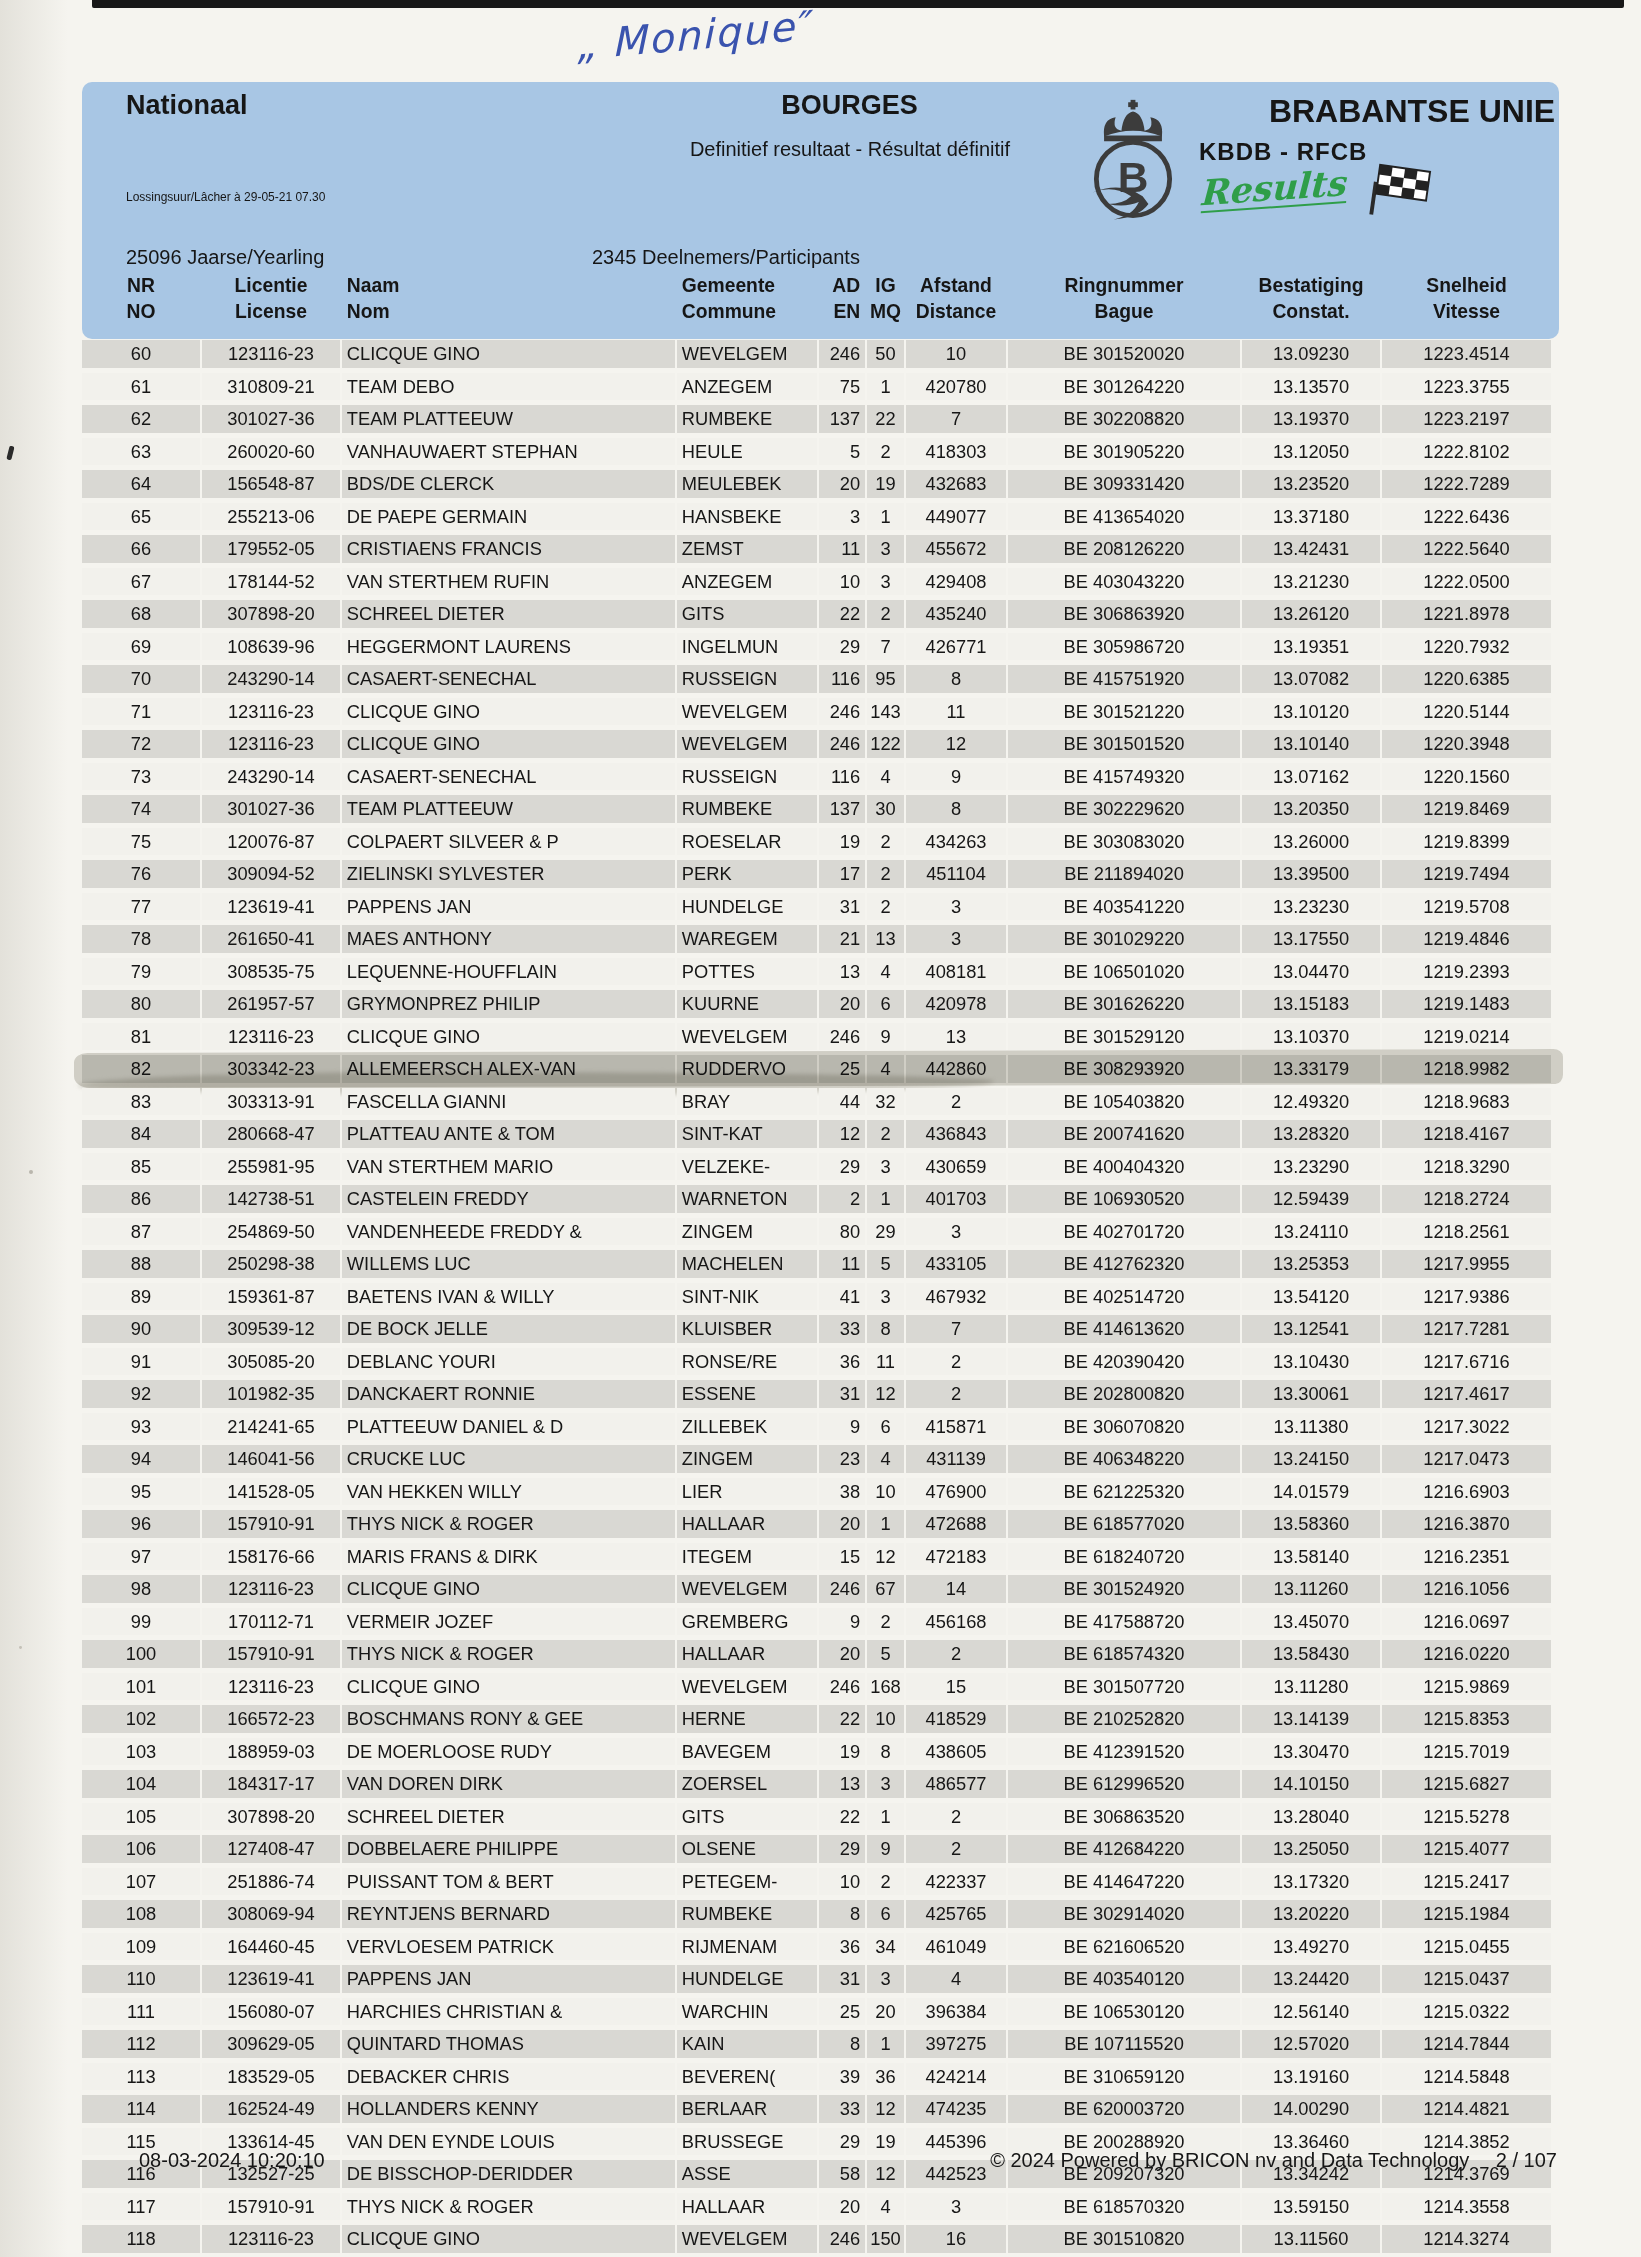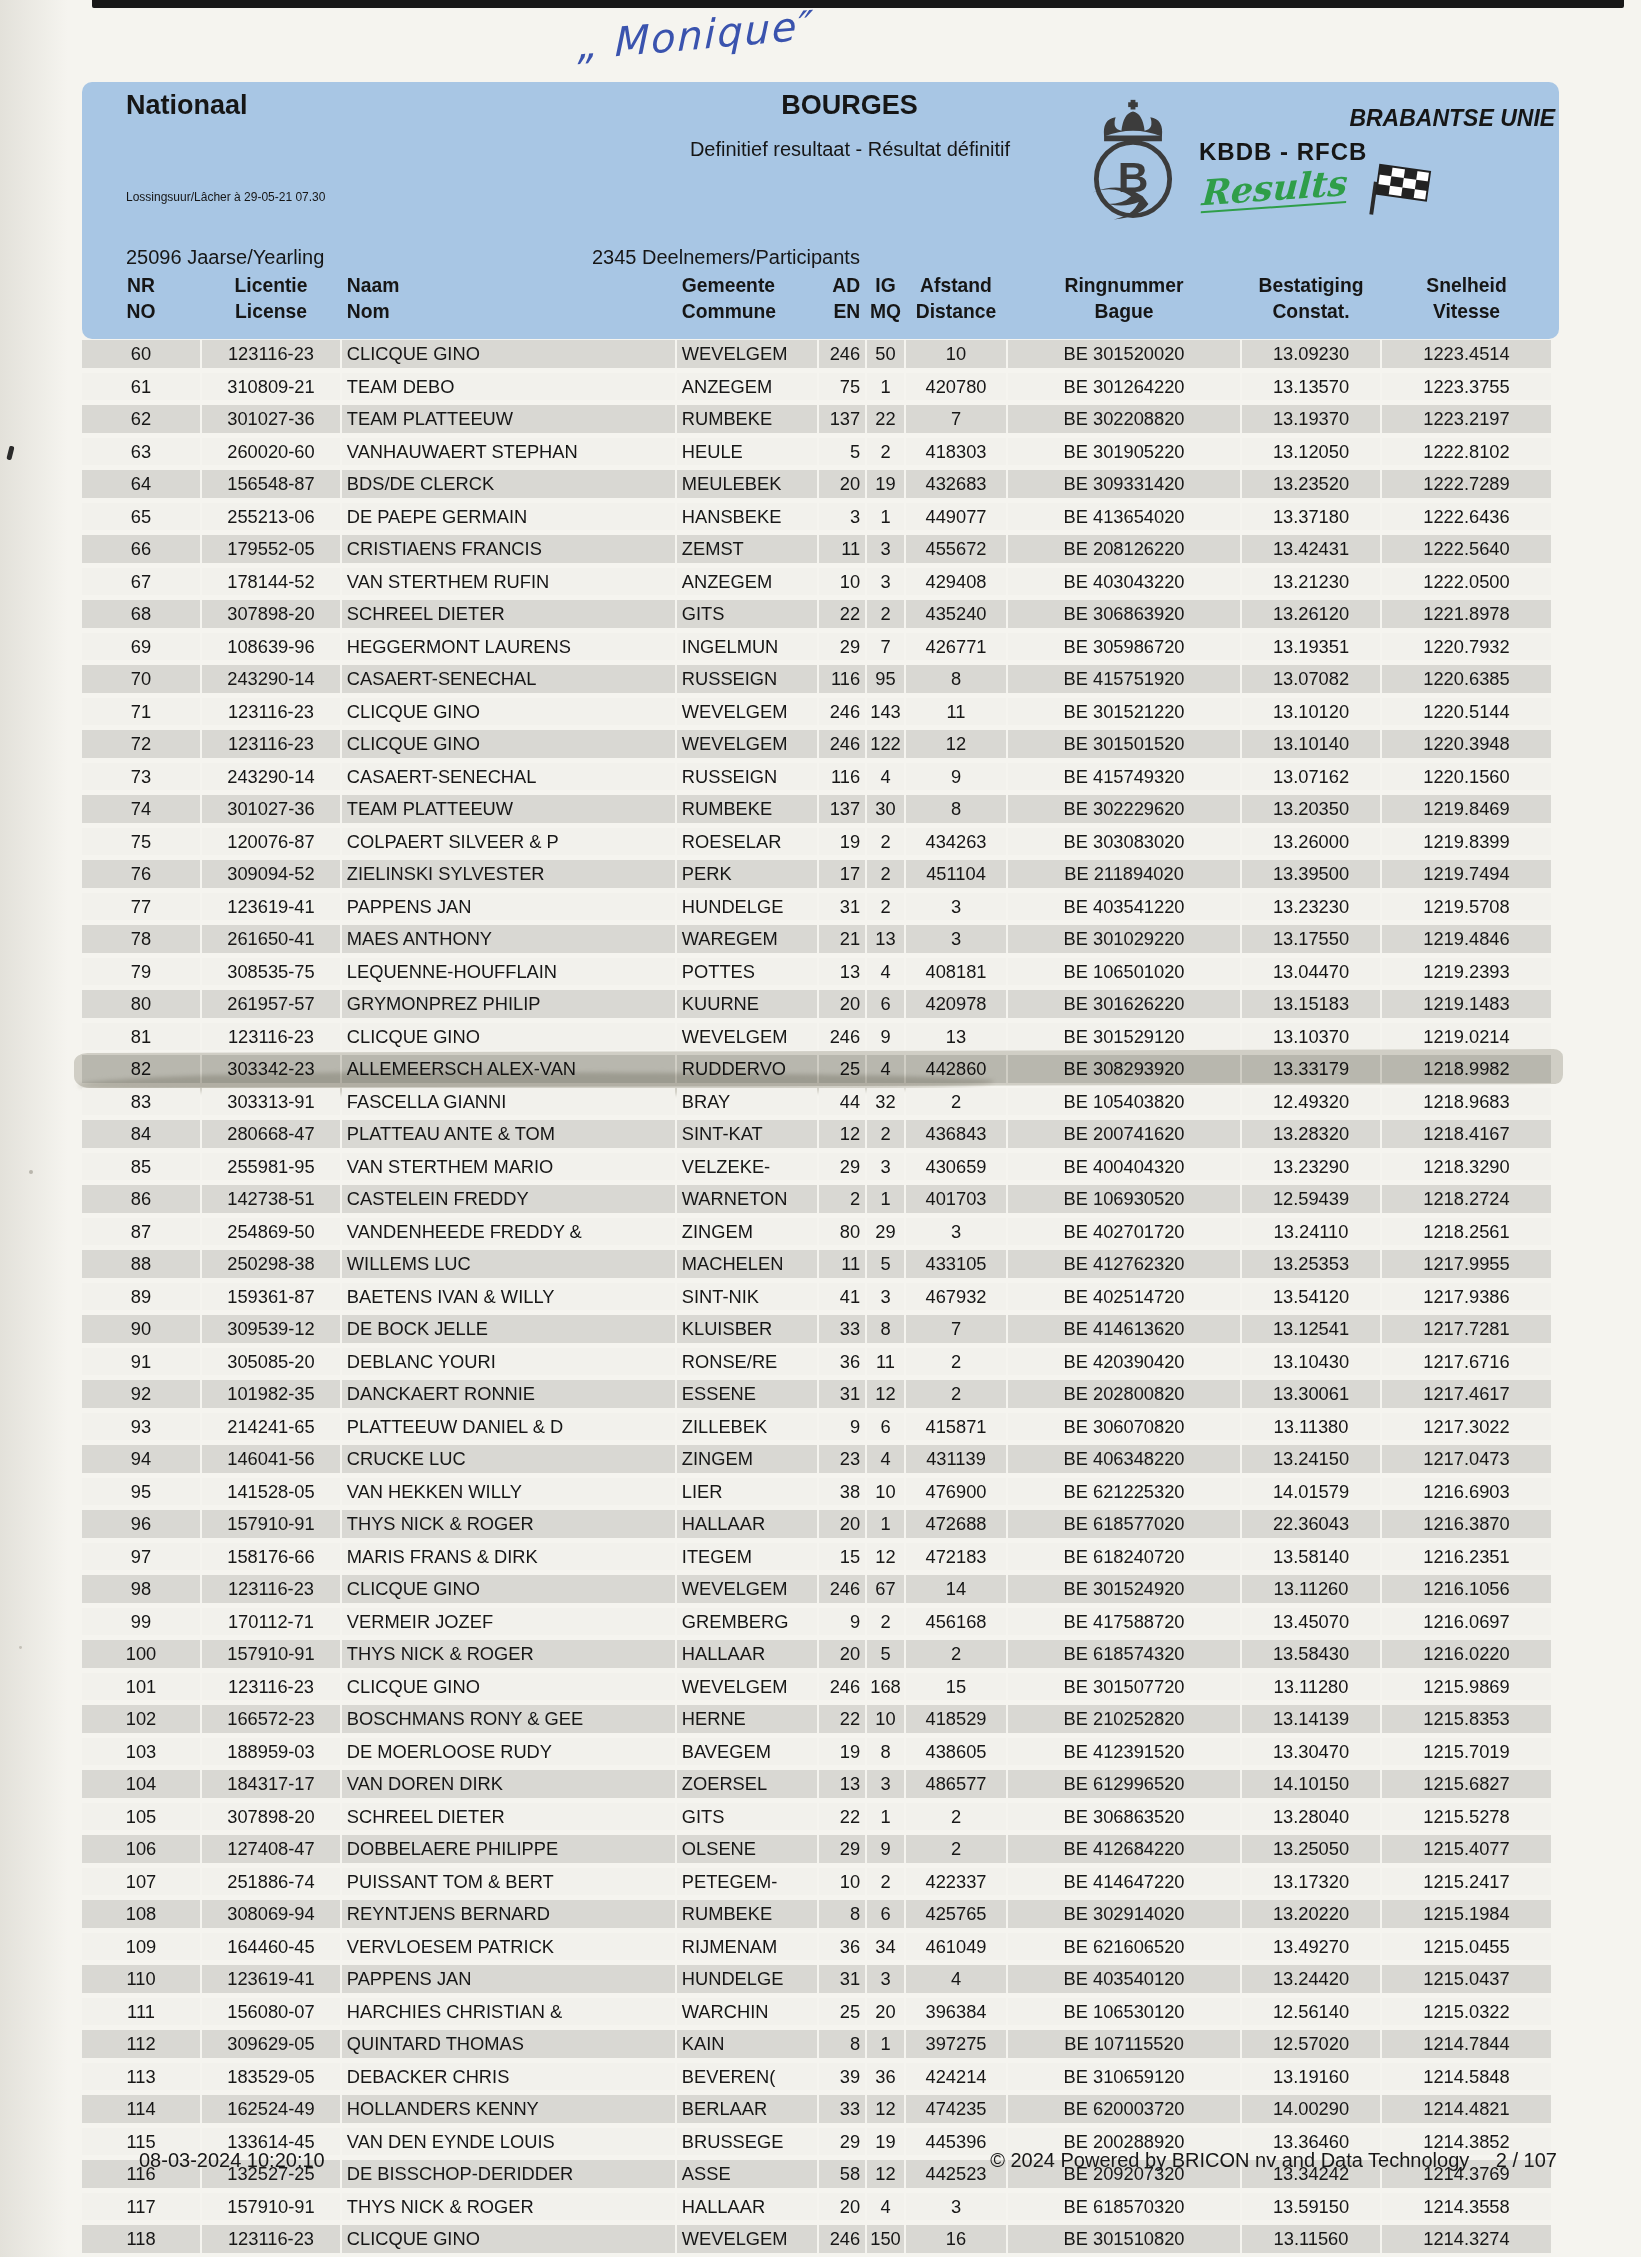--- a/index.html
+++ b/index.html
@@ -23,21 +23,21 @@
     font-family:"DejaVu Sans", sans-serif;
     font-style:italic;font-size:40px;color:#3a53ae;
     transform:rotate(-5deg) skewX(-6deg);
     letter-spacing:1.9px;white-space:nowrap;
   }
 
   
   .band{position:absolute;left:82px;top:82px;width:1477px;height:257px;background:#a8c6e4;border-radius:10px;}
   .t-nationaal{position:absolute;left:44px;top:7.7px;font-size:27px;font-weight:bold;}
   .t-bourges{position:absolute;left:618px;top:7.7px;width:299px;text-align:center;font-size:27px;font-weight:bold;}
-  .t-brabantse{position:absolute;right:3.9px;top:23px;font-size:23px;font-weight:bold;font-style:italic;}
+  .t-brabantse{position:absolute;right:3.9px;top:11px;font-size:32px;font-weight:bold;}
   .t-subtitle{position:absolute;left:541px;top:56px;width:454px;text-align:center;font-size:20px;}
   .t-lossing{position:absolute;left:44px;top:108px;font-size:12px;}
   .t-jaarse{position:absolute;left:44px;top:164px;font-size:20px;}
   .t-participants{position:absolute;left:510px;top:164px;font-size:20px;}
 
   
   .logo{position:absolute;left:993px;top:13.5px;width:425px;height:193px;}
   .logo svg.crest{position:absolute;left:0;top:0;}
   .logo .org{position:absolute;left:124px;top:42px;font-size:24px;font-weight:bold;letter-spacing:1px;}
   .logo .results{
@@ -611,21 +611,21 @@
     </div>
     <div class="trow grid stripe-a">
       <div class="c-nr">96</div>
       <div class="c-lic">157910-91</div>
       <div class="c-naam">THYS NICK &amp; ROGER</div>
       <div class="c-gem">HALLAAR</div>
       <div class="c-ad">20</div>
       <div class="c-ig">1</div>
       <div class="c-afst">472688</div>
       <div class="c-ring">BE 618577020</div>
-      <div class="c-best">22.36043</div>
+      <div class="c-best">13.58360</div>
       <div class="c-snel">1216.3870</div>
     </div>
     <div class="trow grid stripe-b">
       <div class="c-nr">97</div>
       <div class="c-lic">158176-66</div>
       <div class="c-naam">MARIS FRANS &amp; DIRK</div>
       <div class="c-gem">ITEGEM</div>
       <div class="c-ad">15</div>
       <div class="c-ig">12</div>
       <div class="c-afst">472183</div>

